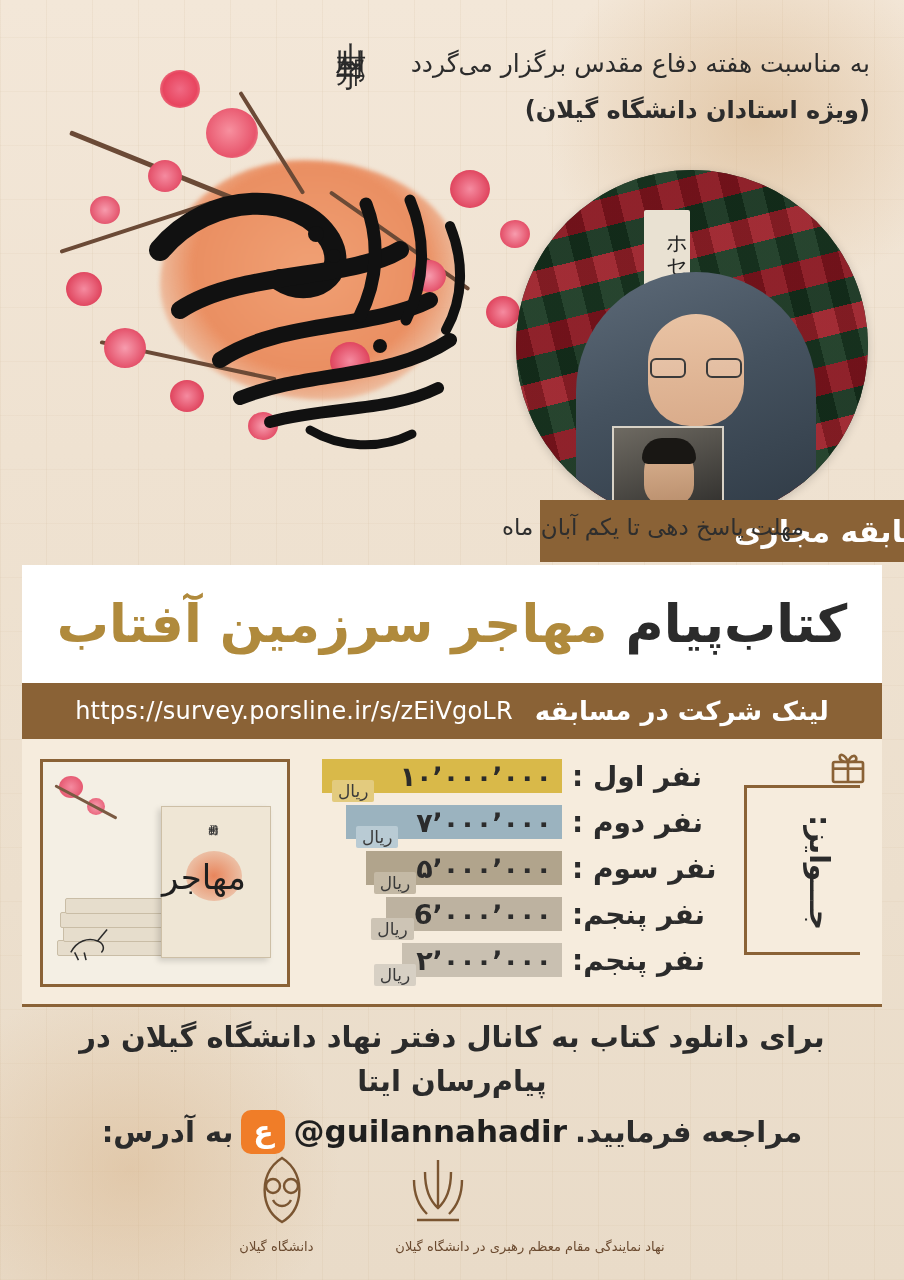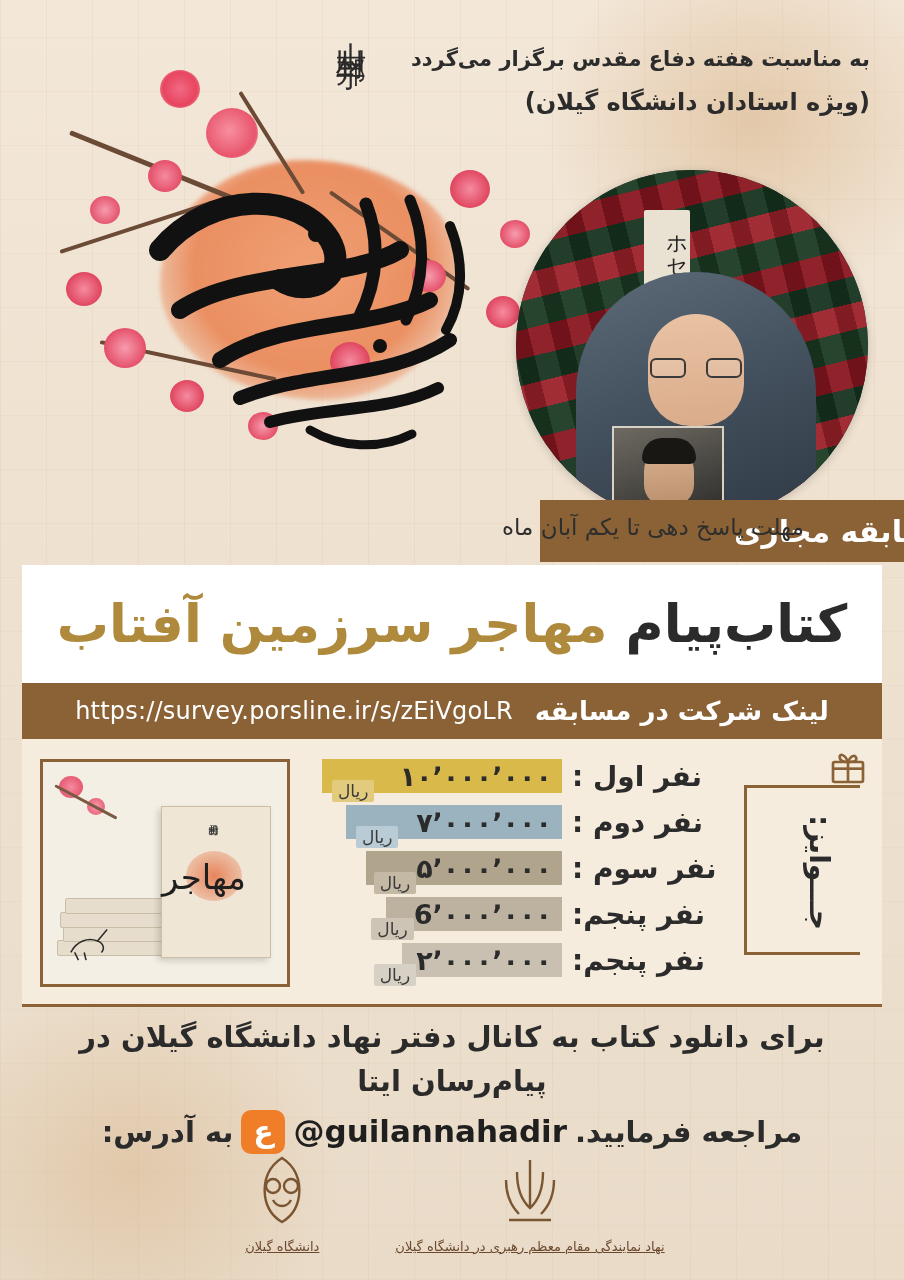--- a/index.html
+++ b/index.html
@@ -48,22 +48,22 @@
     position: absolute;
     top: 40px;
     right: 34px;
     width: 520px;
     text-align: right;
     direction: rtl;
     color: #2c2c2c;
     line-height: 1.9;
   }
   .header-line1 {
-    font-size: 21px;
-    font-weight: bold;
+    font-size: 25px;
+    font-weight: normal;
     letter-spacing: -0.2px;
   }
   .header-line2 {
     font-size: 24px;
     font-weight: bold;
   }
 
   
   .art-block {
     position: absolute;
@@ -512,24 +512,23 @@
     position: absolute;
     bottom: 24px;
     left: 0;
     width: 904px;
     display: flex;
     align-items: flex-end;
     justify-content: center;
     gap: 70px;
   }
   .logo-item {
-    text-align: center;
+    text-align: left;
     color: #6b4a2f;
     direction: rtl;
-    text-decoration: underline;
   }
   .logo-mark {
     width: 86px;
     height: 80px;
     margin: 0 auto 4px;
     color: #7a5531;
   }
   .logo-caption {
     font-size: 13px;
     line-height: 1.4;

